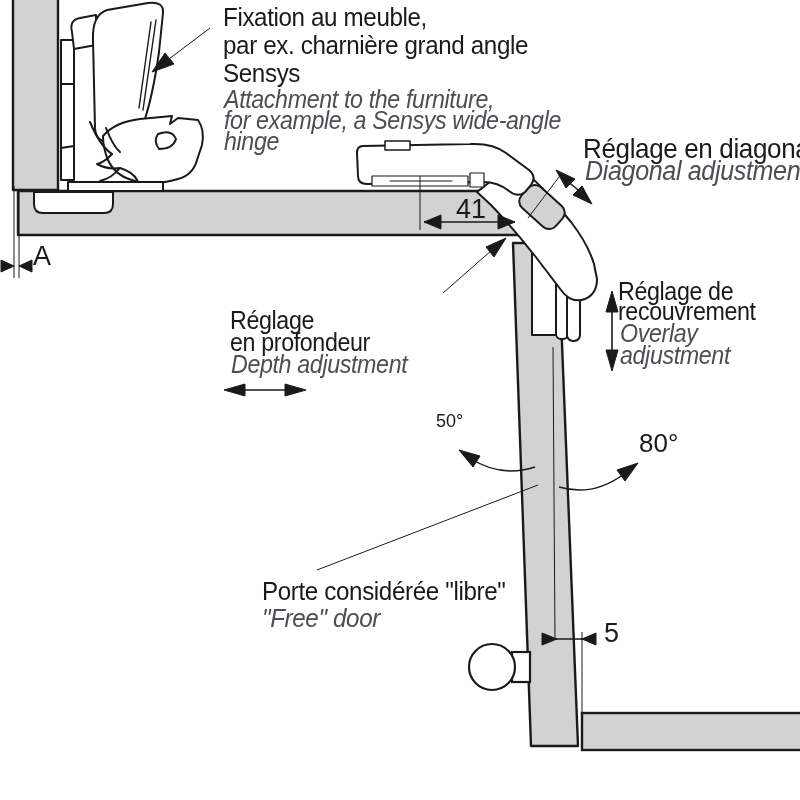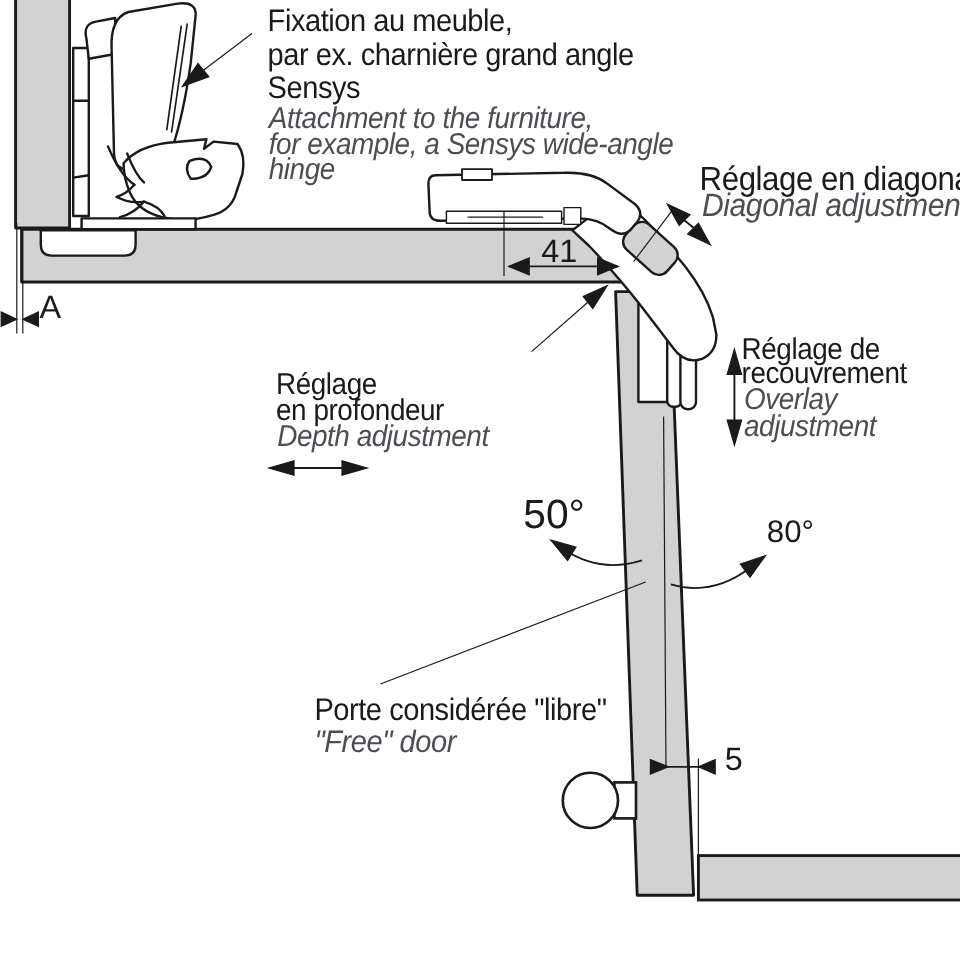--- a/index.html
+++ b/index.html
@@ -4,21 +4,21 @@
 <style>
   html,body{margin:0;padding:0;background:#ffffff;}
   .stage{position:relative;width:800px;height:800px;background:#fff;overflow:hidden;
          font-family:"Liberation Sans","DejaVu Sans",sans-serif;}
   .stage svg{position:absolute;left:0;top:0;}
   .t{position:absolute;white-space:nowrap;letter-spacing:-0.4px;
      transform:scaleX(0.93);transform-origin:left top;line-height:1;}
   .fr{color:#1a1a1a;}
   .en{color:#4d4d53;font-style:italic;}
   .num{color:#1a1a1a;transform:none;letter-spacing:0;}
-  .ctr{}
+  .ctr{text-align:center;}
 </style>
 </head>
 <body>
 
 <div class="stage">
 
 <svg width="800" height="800" viewBox="0 0 800 800">
 
   <g fill="#d2d2d2" stroke="#1a1a1a" stroke-width="2.4" stroke-linejoin="round">
     <rect x="13" y="-4" width="45" height="194"></rect>
@@ -155,16 +155,16 @@
 <span class="t fr" style="left:230px;top:308px;font-size:25px">Réglage</span>
 <span class="t fr" style="left:230px;top:330px;font-size:25px">en profondeur</span>
 <span class="t en" style="left:231px;top:352px;font-size:25px">Depth adjustment</span>
 
 <span class="t fr" style="left:262px;top:578px;font-size:26px">Porte considérée "libre"</span>
 <span class="t en" style="left:262px;top:605px;font-size:26px">"Free" door</span>
 
 <span class="t num ctr" style="left:451px;top:196px;width:40px;font-size:27px">41</span>
 <span class="t num" style="left:33px;top:243px;font-size:27px">A</span>
 <span class="t num" style="left:604px;top:620px;font-size:27px">5</span>
-<span class="t num" style="left:436px;top:412px;font-size:34px">50°</span>
+<span class="t num" style="left:436px;top:412px;font-size:18px">50°</span>
 <span class="t num" style="left:639px;top:430px;font-size:26px">80°</span>
 
 </div>
 
 </body></html>

